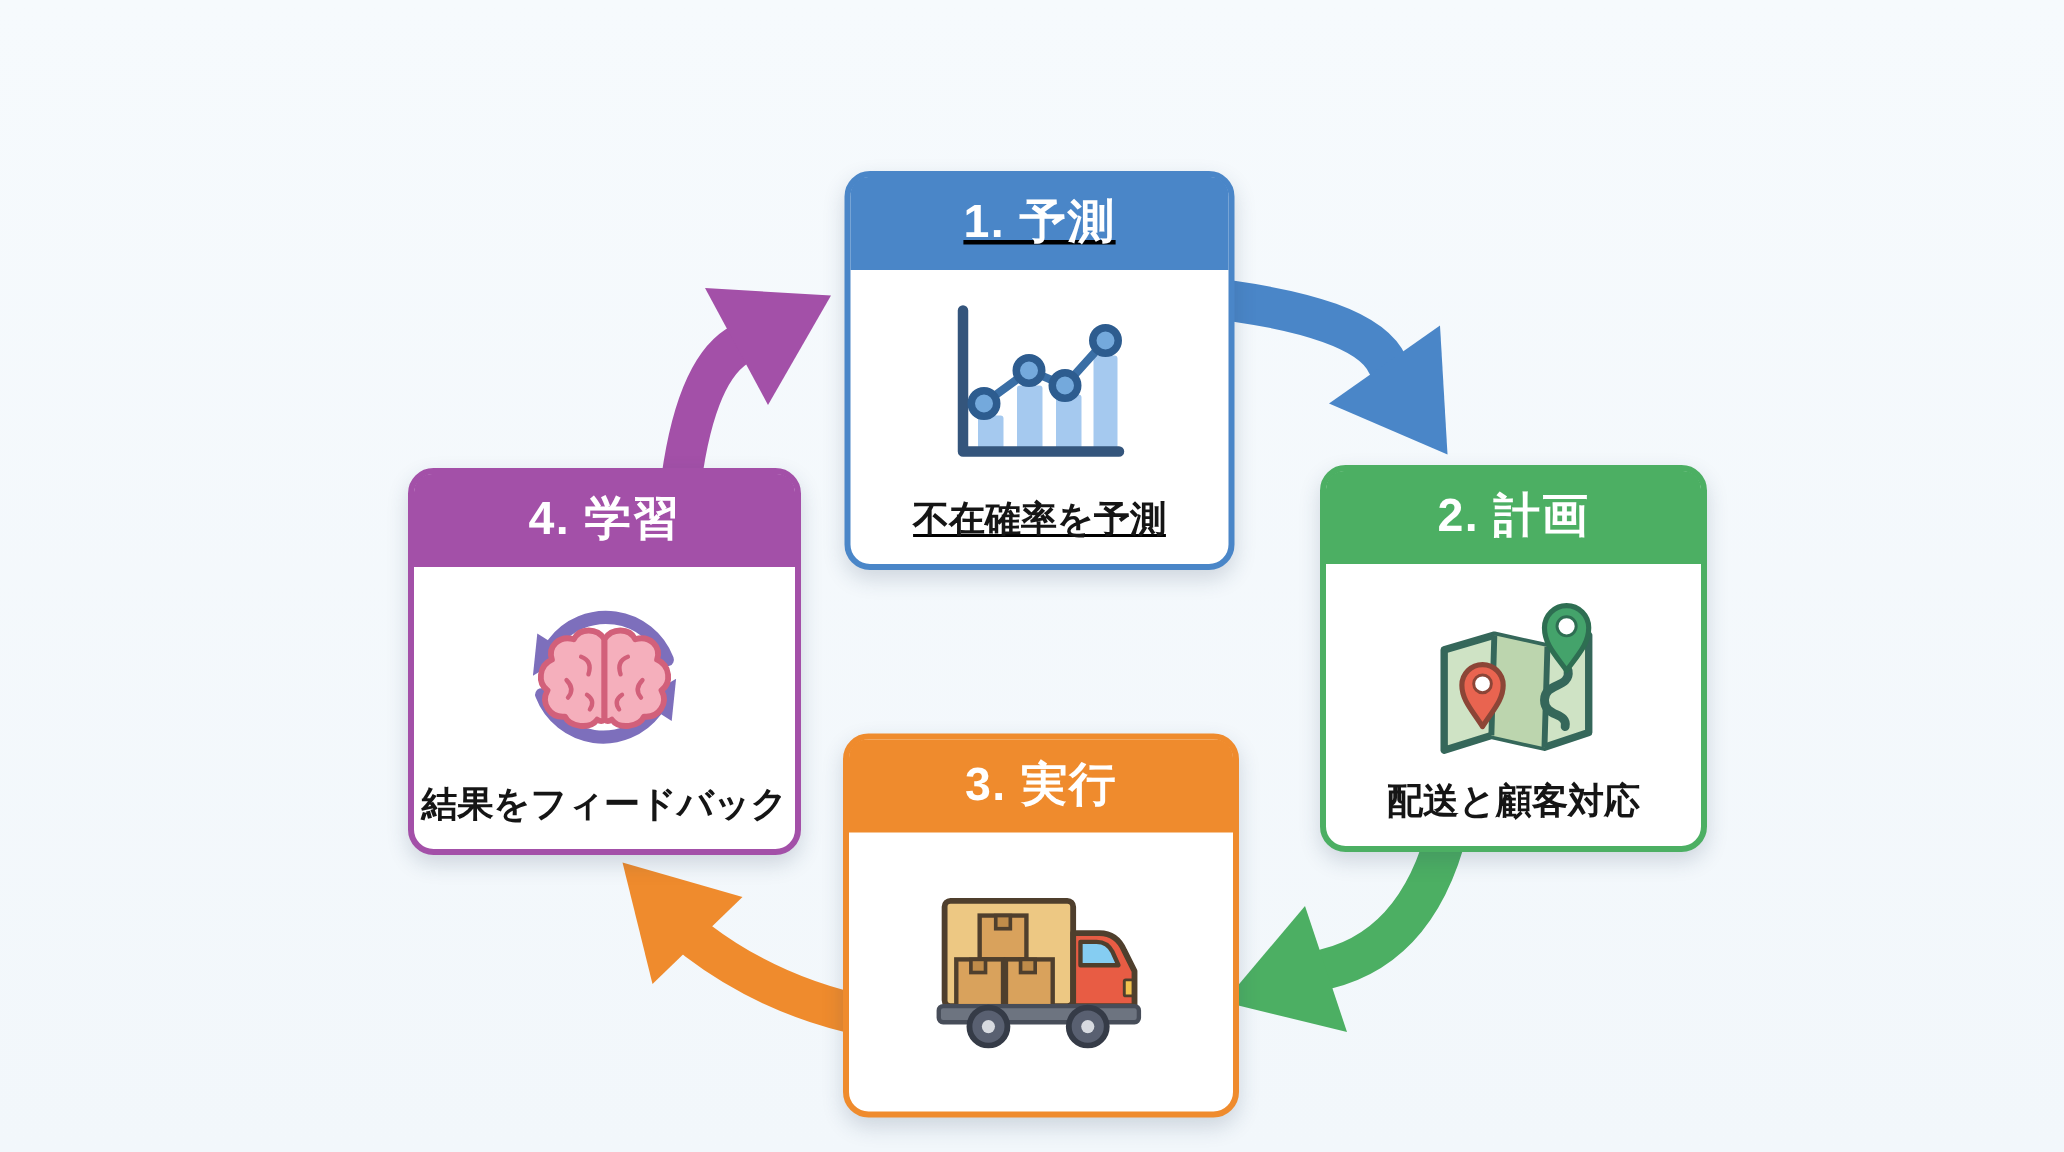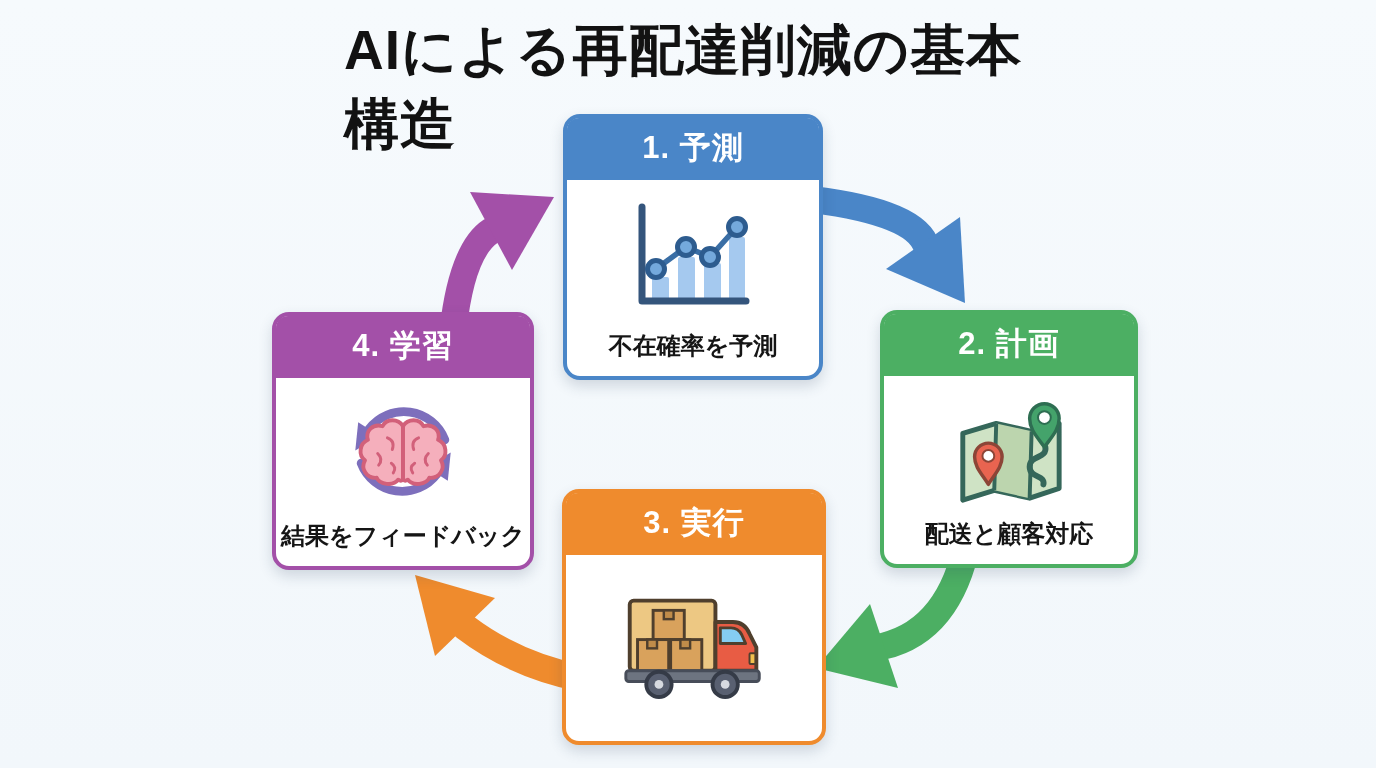--- a/index.html
+++ b/index.html
@@ -16,31 +16,30 @@
              display:flex;flex-direction:column;}
   .step-header{background:var(--step-color,#888);color:#ffffff;
                font-size:31px;font-weight:800;text-align:center;
                padding:9px 0 11px 0;border-radius:12px 12px 0 0;
                letter-spacing:1px;flex:0 0 auto;}
   .step-body{flex:1 1 auto;display:flex;flex-direction:column;align-items:center;
              justify-content:space-between;padding:4px 4px 14px 4px;}
   .step-icon{flex:1 1 auto;display:flex;align-items:center;justify-content:center;}
   .step-caption{flex:0 0 auto;font-size:24px;font-weight:800;color:#151515;
                 white-space:nowrap;letter-spacing:0px;}
-  .card-1{left:563px;top:114px;width:252px;height:258px;}
+  .card-1{left:563px;top:114px;width:252px;height:258px;text-decoration:underline;}
   .card-2{left:852px;top:310px;width:250px;height:250px;margin-left:28px;}
   .card-3{left:562px;top:489px;width:256px;height:248px;}
   .card-4{left:272px;top:312px;width:254px;height:250px;}
 </style>
 </head>
 <body>
 
 <div class="stage" style="background: linear-gradient(rgb(246, 250, 253) 0%, rgb(242, 247, 251) 100%);">
 
-  <div class="page-title">AIによる再配達削減の基本構造</div>
 
   <svg class="arrow-layer" viewBox="0 0 1376 768">
     <g>
       <path class="arrow-band" d="M 800 198 Q 910 210 925 243" fill="none" stroke-width="27" stroke-linecap="round" stroke="#4a86c8"></path>
       <polygon class="arrow-shape" points="965,303 960,217 886,269" fill="#4a86c8"></polygon>
     </g>
     <g>
       <path class="arrow-band" d="M 968 540 Q 950 630 884 646" fill="none" stroke-width="27" stroke-linecap="round" stroke="#4caf63"></path>
       <polygon class="arrow-shape" points="816,668 870,604 898,688" fill="#4caf63"></polygon>
     </g>

